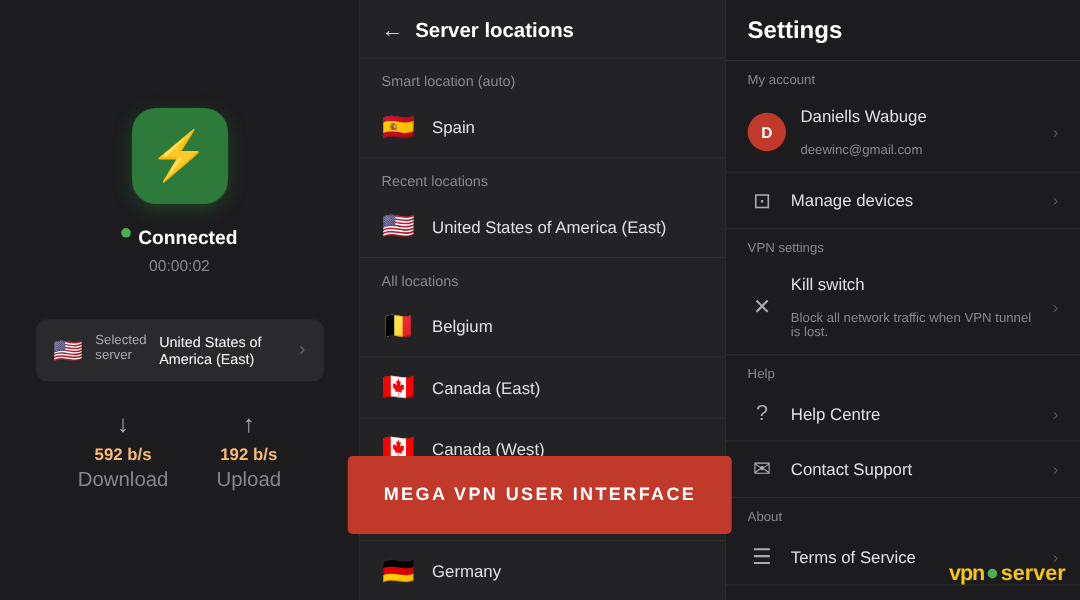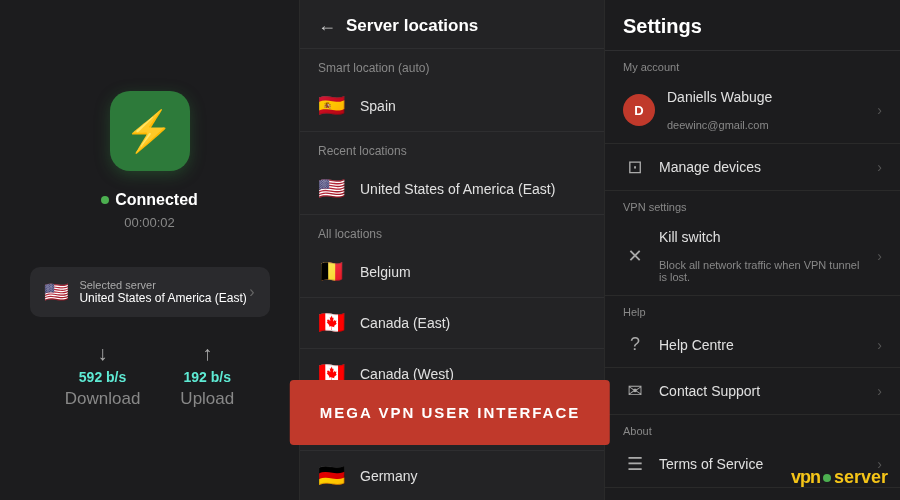--- a/index.html
+++ b/index.html
@@ -40,21 +40,20 @@
     }
 
     .vpn-bolt {
       color: white;
       font-size: 40px;
       line-height: 1;
     }
 
     .connected-status {
       display: flex;
-      align-items: center;
       gap: 6px;
       margin-bottom: 6px;
     }
 
     .green-dot {
       width: 8px;
       height: 8px;
       background: #4caf50;
       border-radius: 50%;
     }
@@ -88,21 +87,20 @@
       align-items: center;
       gap: 10px;
     }
 
     .flag-us {
       font-size: 20px;
     }
 
     .server-info {
       display: flex;
-      flex-direction: column;
     }
 
     .server-label {
       color: #aaa;
       font-size: 11px;
     }
 
     .server-name {
       color: #fff;
       font-size: 12px;
@@ -124,21 +122,21 @@
       align-items: center;
       gap: 4px;
     }
 
     .speed-icon {
       color: #aaa;
       font-size: 20px;
     }
 
     .speed-value {
-      color: #5eead4;
+      color: #fdba74;
       font-size: 14px;
       font-weight: 600;
     }
 
     .speed-label {
       color: #888;
       font-size: 17px;
     }
 
     

